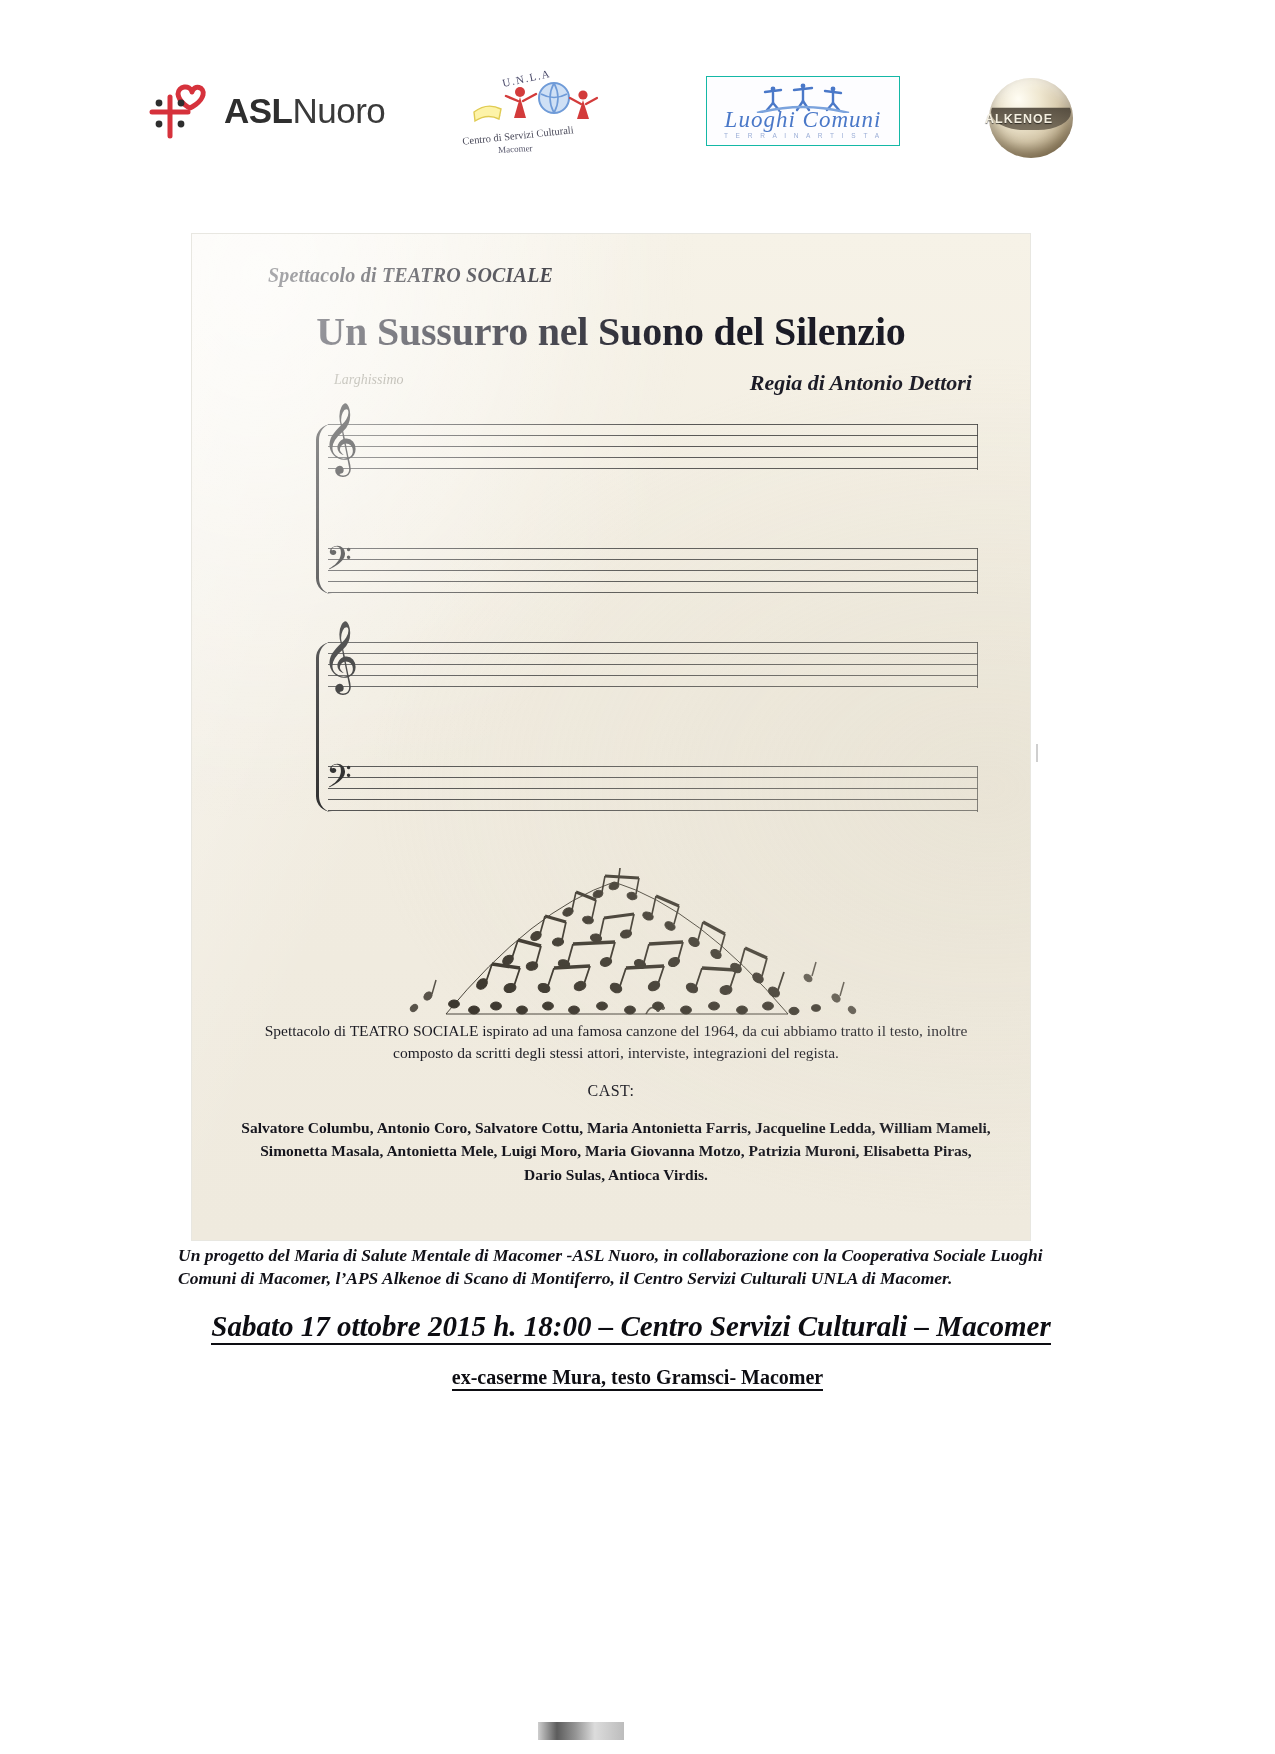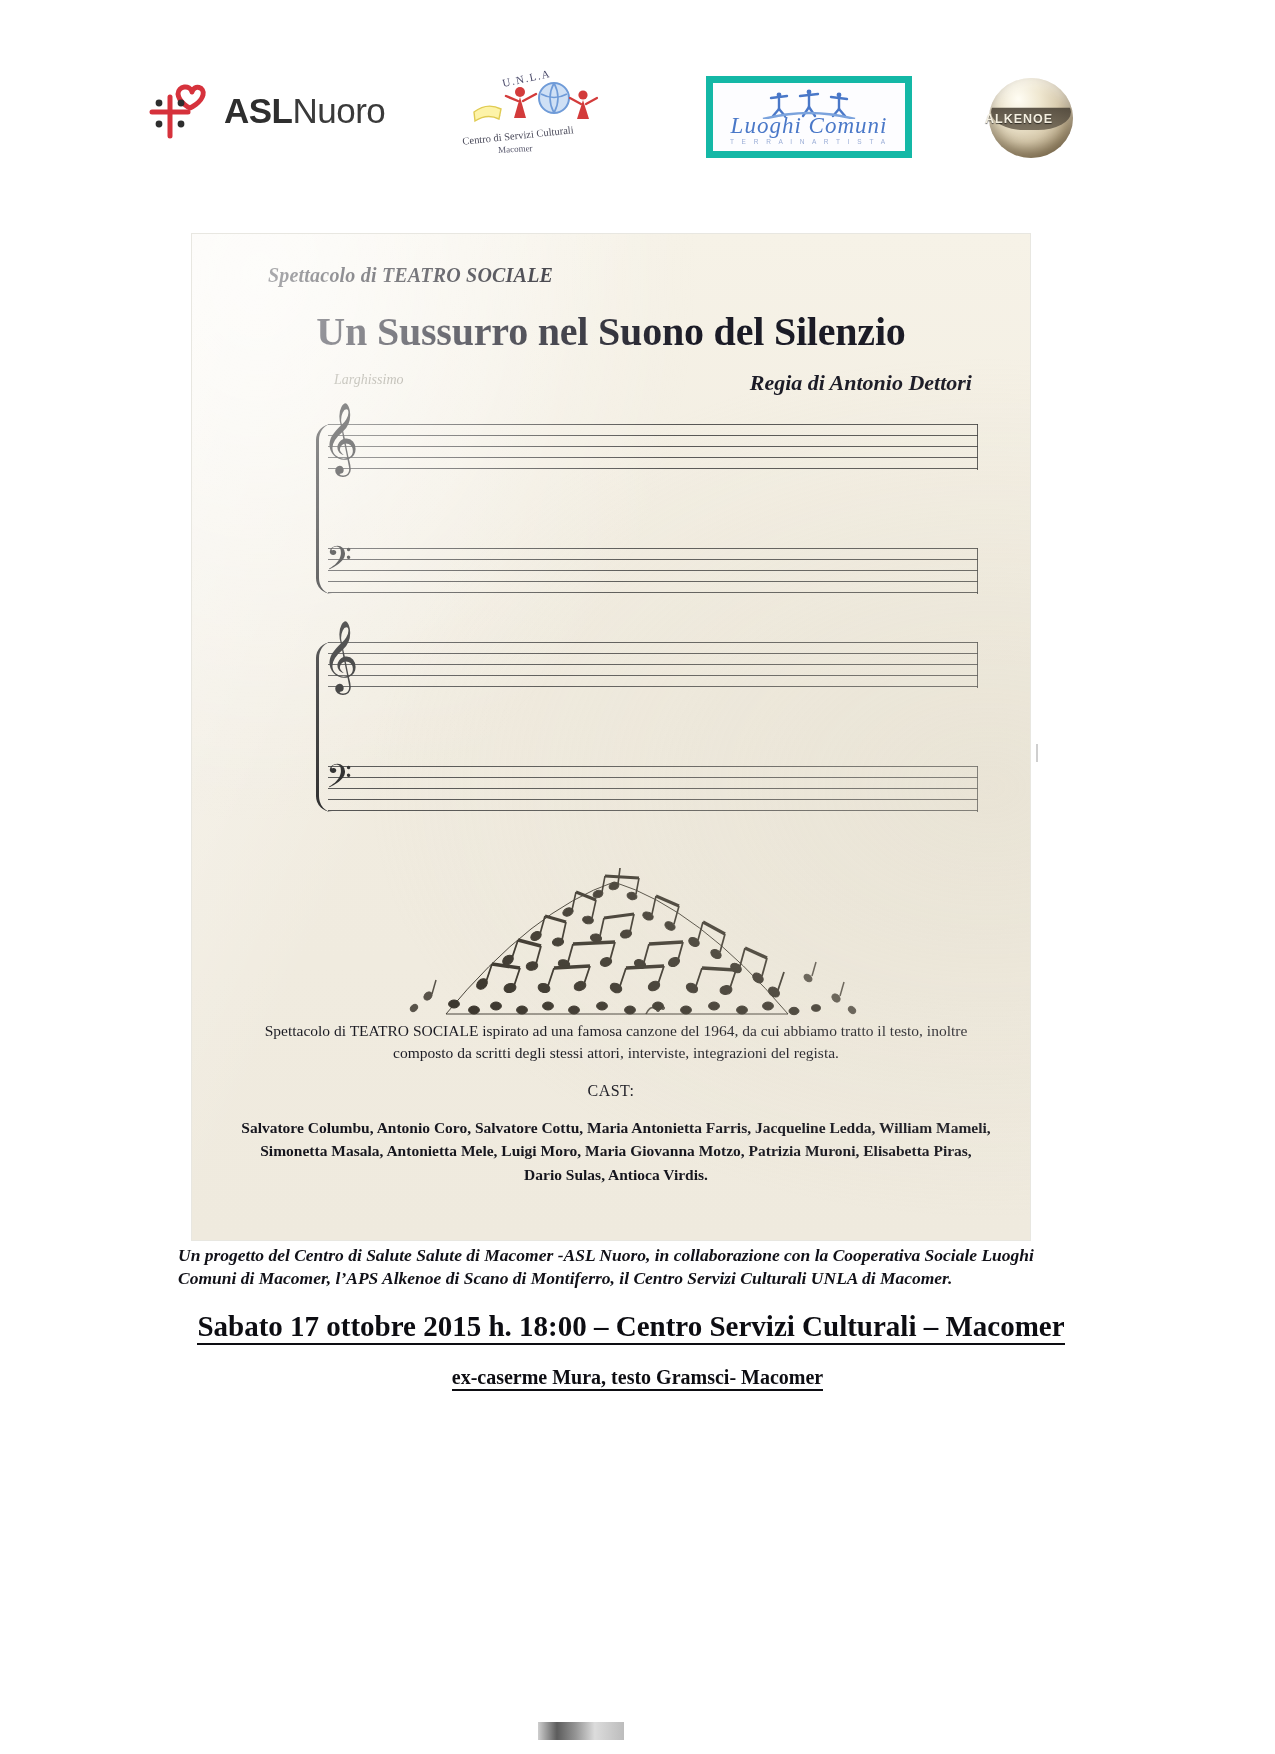--- a/index.html
+++ b/index.html
@@ -60,21 +60,21 @@
     position: absolute; left: 36px; top: 74px;
     font-family: "Liberation Serif", serif;
     font-size: 9px; color: #55556a;
     transform: rotate(-3deg);
   }
 
   
   #logo-luoghi {
     left: 706px; top: 8px; width: 192px; height: 68px;
     background: #fdfdff;
-    border: 7px solid #14b8a6;
+    border: 1px solid #14b8a6;
   }
   .lc-arch {
     position: absolute; left: 50%; top: 6px; transform: translateX(-50%);
   }
   .lc-word {
     position: absolute; left: 0; right: 0; top: 30px;
     text-align: center;
     font-family: "Liberation Serif", serif;
     font-style: italic;
     font-size: 23px;
@@ -246,20 +246,21 @@
     color: #111118;
     text-align: left;
   }
   .eventline {
     position: absolute; left: 0; right: 13px; top: 1310px;
     text-align: center;
     font-family: "Liberation Serif", serif;
     font-weight: 700;
     font-size: 29px;
     color: #0d0d12;
+    font-style: italic;
   }
   .eventline span { border-bottom: 2px solid #0d0d12; padding-bottom: 1px; }
   .venueline {
     position: absolute; left: 0; right: 0; top: 1366px;
     text-align: center;
     font-family: "Liberation Serif", serif;
     font-weight: 700;
     font-size: 20px;
     color: #0d0d12;
   }
@@ -543,21 +544,21 @@
     </svg>
   </div>
 
   <div class="p-desc">Spettacolo di TEATRO SOCIALE ispirato ad una famosa canzone del 1964, da cui abbiamo tratto il testo, inoltre composto da scritti degli stessi attori, interviste, integrazioni del regista.</div>
   <div class="p-castlabel">CAST:</div>
   <div class="p-cast">Salvatore Columbu, Antonio Coro, Salvatore Cottu, Maria Antonietta Farris, Jacqueline Ledda, William Mameli, Simonetta Masala, Antonietta Mele, Luigi Moro,  Maria Giovanna Motzo, Patrizia Muroni, Elisabetta Piras, Dario Sulas, Antioca Virdis.</div>
 </div>
 
 <div class="edge-tick"></div>
 
-<div class="credits">Un progetto del Centro di Salute Salute di Macomer -ASL Nuoro, in collaborazione con  la Cooperativa Sociale Luoghi Comuni di Macomer, l’APS Alkenoe di Scano di Montiferro, il Centro Servizi Culturali UNLA di Macomer.</div>
+<div class="credits">Un progetto del Maria di Salute Mentale di Macomer -ASL Nuoro, in collaborazione con  la Cooperativa Sociale Luoghi Comuni di Macomer, l’APS Alkenoe di Scano di Montiferro, il Centro Servizi Culturali UNLA di Macomer.</div>
 
 <div class="eventline">
   <span>Sabato 17 ottobre 2015 h. 18:00 – Centro Servizi Culturali – Macomer</span>
 </div>
 
 <div class="venueline">
   <span>ex-caserme Mura, testo Gramsci- Macomer</span>
 </div>
 
 <div class="scan-artifact"></div>

